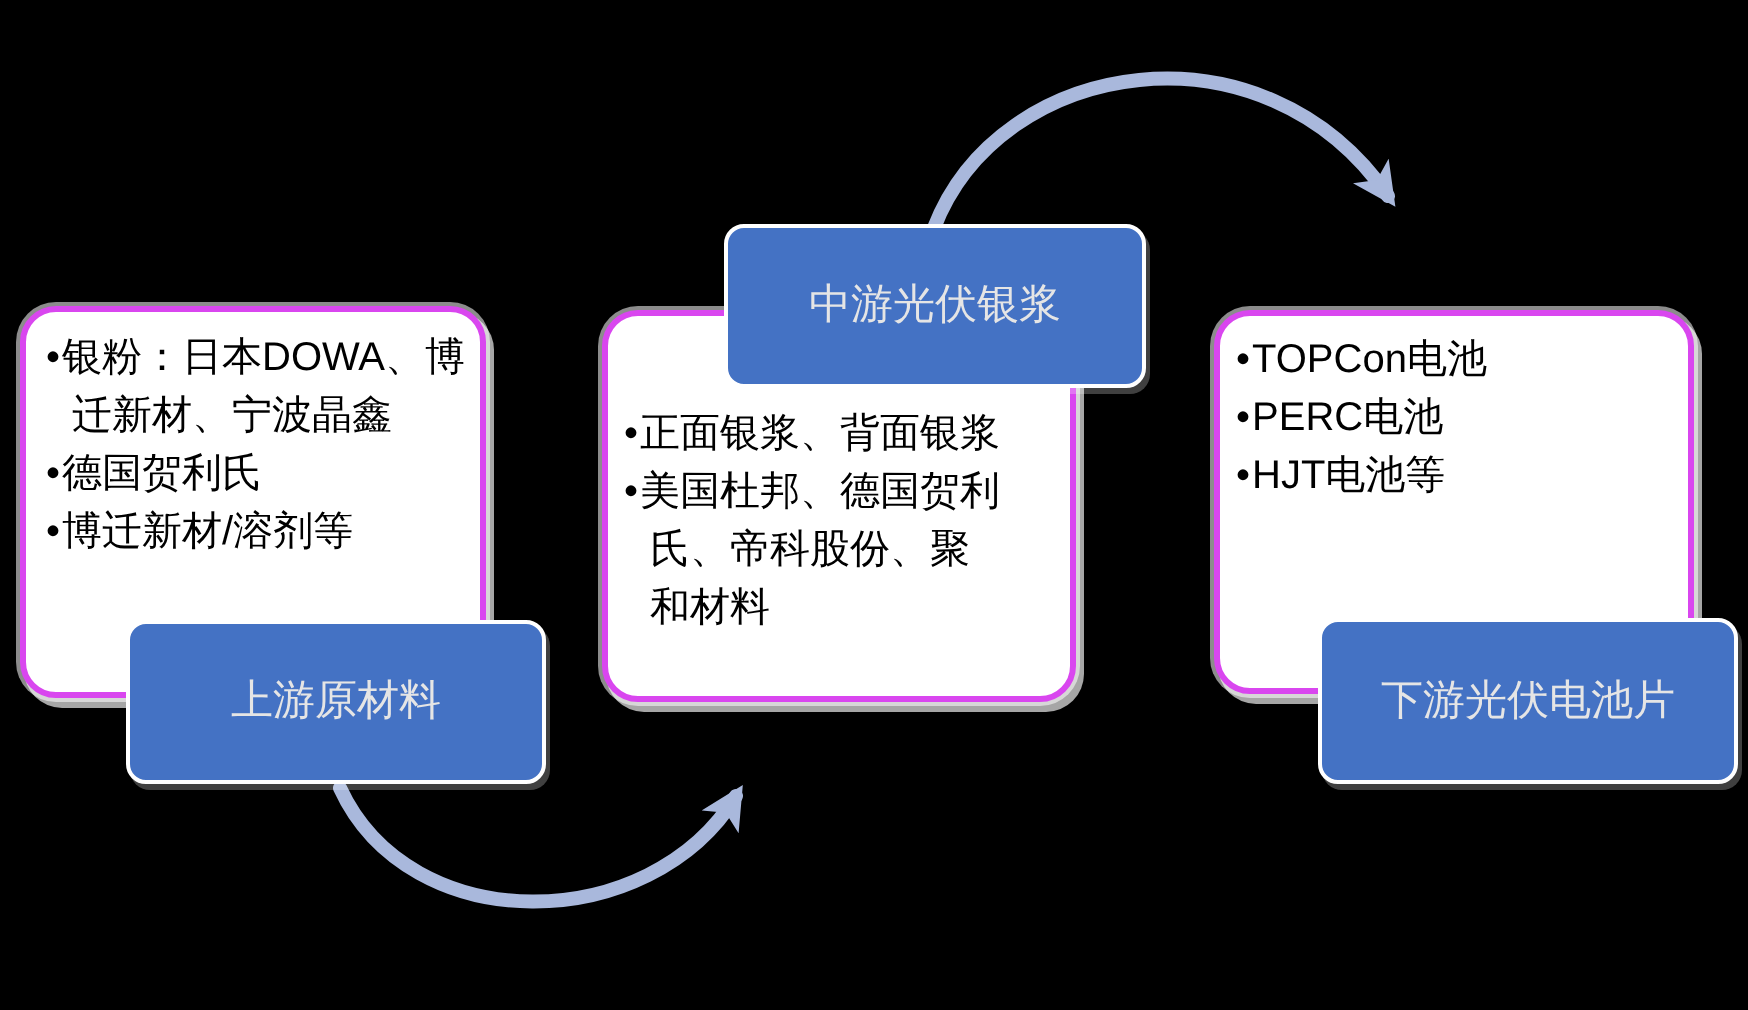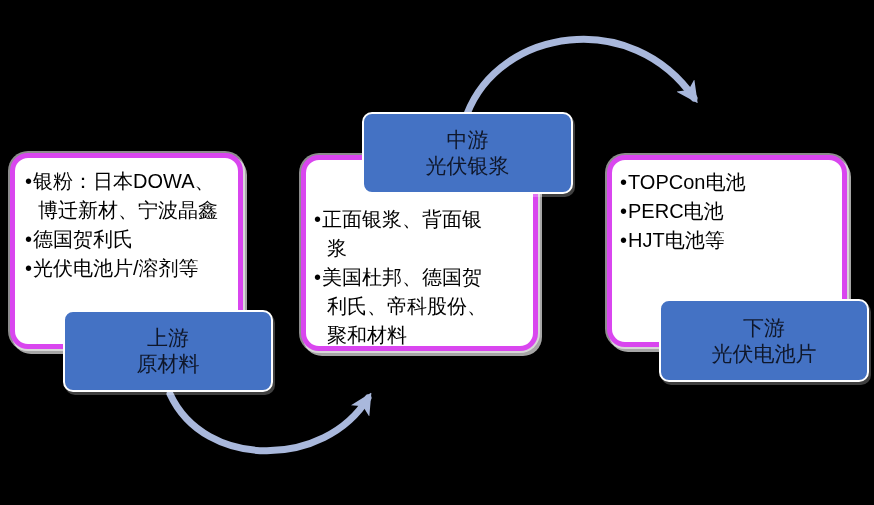--- a/index.html
+++ b/index.html
@@ -8,70 +8,70 @@
     width:874px;height:505px;
     background:#000;
     font-family:"Liberation Sans","DejaVu Sans",sans-serif;
     overflow:hidden;
   }
   .arrows{position:absolute;left:0;top:0;z-index:1;}
   .content-box{
     position:absolute;z-index:2;
     box-sizing:border-box;
     background:#fff;
-    border:5px solid #d946ef;
+    border:3px solid #d946ef;
     border-radius:18px;
     box-shadow:0 0 0 2px rgba(255,255,255,.55), 3px 4px 0 1px rgba(255,255,255,.65);
     color:#000;
     font-size:20px;
     line-height:29px;
   }
   .box-upstream  {left:10px; top:153px; width:233px; height:196px; padding:9px 7px 0 10px;}
   .box-midstream {left:301px;top:155px; width:237px; height:196px; padding:45px 33px 0 8px;}
   .box-downstream{left:607px;top:155px; width:240px; height:192px; padding:8px 10px 0 8px;}
   .items{margin:0;padding:0;list-style:none;}
   .item{padding-left:13px;text-indent:-13px;}
   .item::before{content:"•";margin-right:1px;}
   .label-box{
     position:absolute;z-index:3;
     box-sizing:border-box;
     background:#4472C4;
     border:2px solid #fff;
     border-radius:10px;
-    color:#0f172a;
-    display:flex;flex-direction:column;
+    color:#e5e5e5;
+    display:flex;
     justify-content:center;align-items:center;
     font-size:21px;line-height:26px;
     text-align:center;
     box-shadow:2px 3px 0 rgba(255,255,255,.25);
   }
   .label-upstream  {left:63px; top:310px;width:210px;height:82px;}
   .label-midstream {left:362px;top:112px;width:211px;height:82px;}
-  .label-downstream{left:659px;top:299px;width:210px;height:83px;}
+  .label-downstream{left:659px;top:309px;width:210px;height:83px;}
 </style>
 </head>
 <body>
 
 <div class="canvas">
 
   <svg class="arrows" width="874" height="505" viewBox="0 0 874 505">
     <defs>
       <marker id="ah" viewBox="0 0 10 10" refX="7" refY="5" markerWidth="3.1" markerHeight="3.1" orient="auto-start-reverse">
         <path d="M0,0 L10,5 L0,10 L2.5,5 z" fill="#A9B8DC"></path>
       </marker>
     </defs>
     <path d="M 467 114 C 500 28, 632 8, 694 98" fill="none" stroke="#A9B8DC" stroke-width="7" stroke-linecap="round" marker-end="url(#ah)"></path>
     <path d="M 170 394 C 205 470, 325 468, 368 398" fill="none" stroke="#A9B8DC" stroke-width="7" stroke-linecap="round" marker-end="url(#ah)"></path>
   </svg>
 
   <div class="content-box box-upstream">
     <ul class="items">
         <li class="item">银粉：日本DOWA、博迁新材、宁波晶鑫</li>
         <li class="item">德国贺利氏</li>
-        <li class="item">光伏电池片/溶剂等</li>
+        <li class="item">博迁新材/溶剂等</li>
       </ul>
   </div>
   <div class="label-box label-upstream">
     <div>上游</div>
     <div>原材料</div>
   </div>
 
   <div class="content-box box-midstream">
     <ul class="items">
         <li class="item">正面银浆、背面银浆</li>

